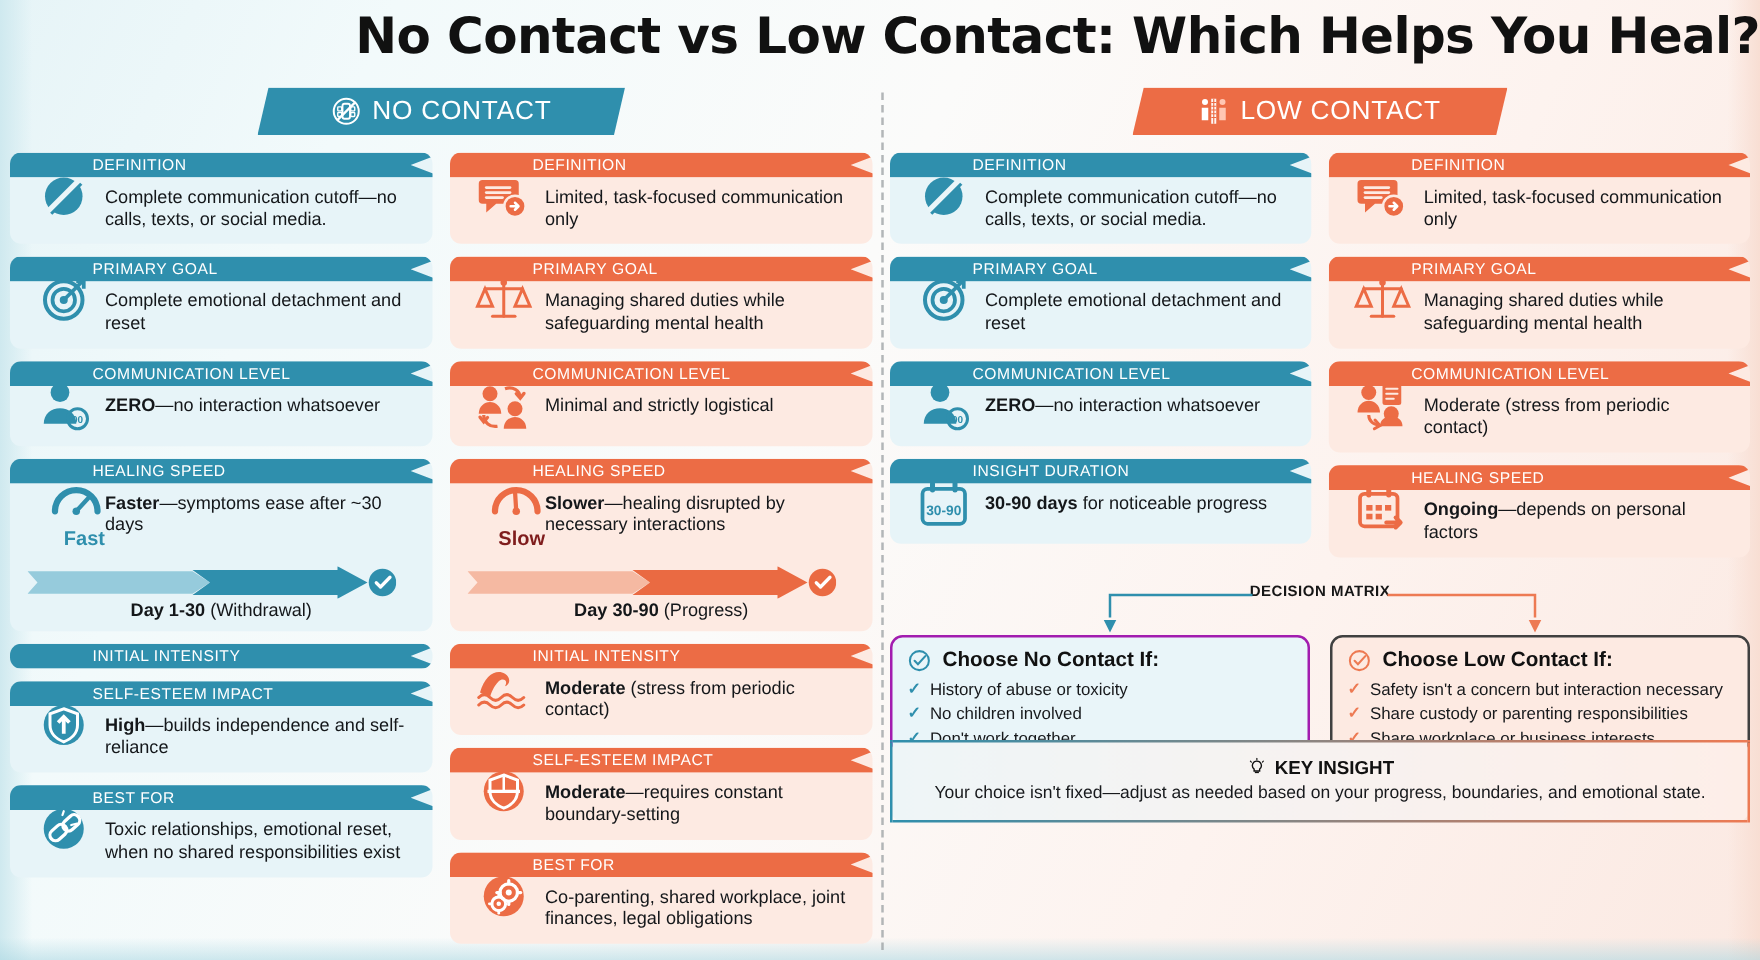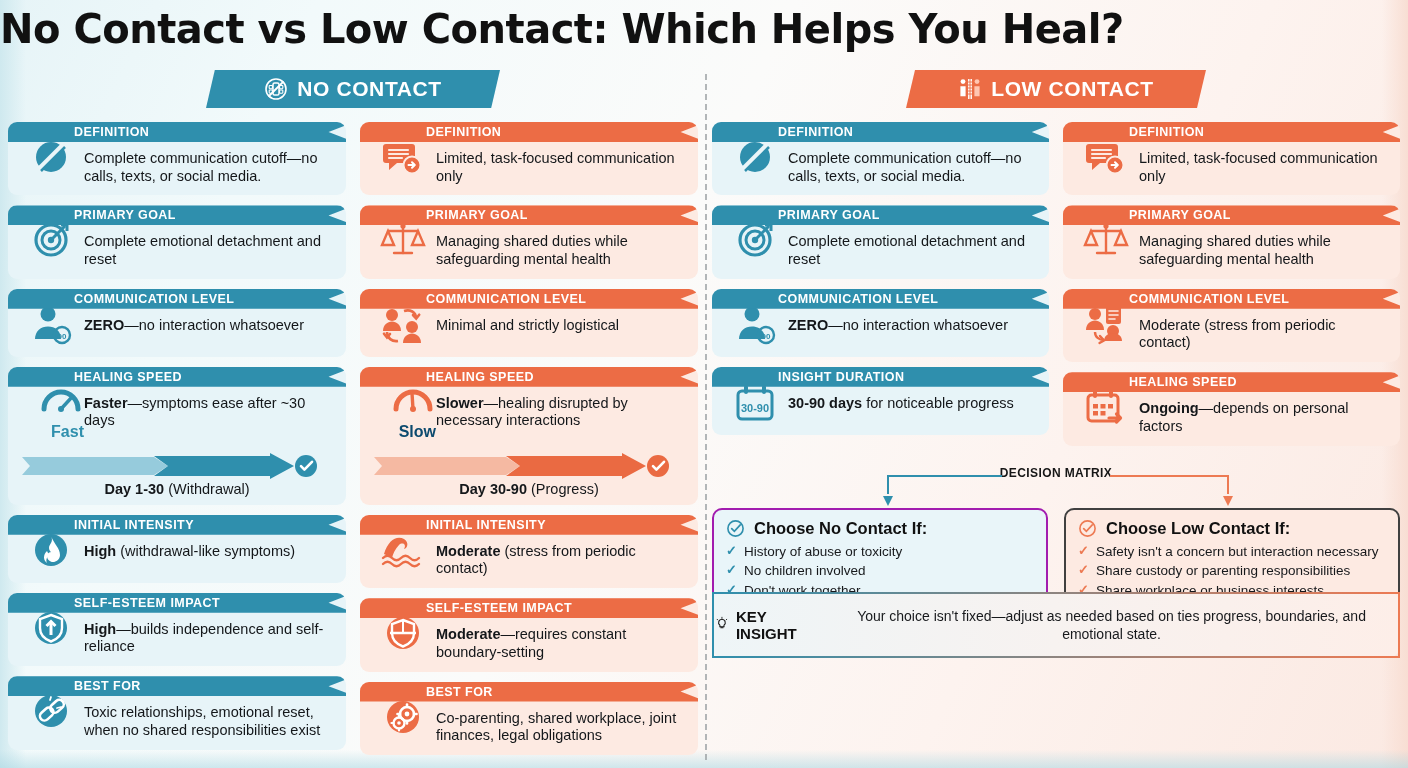--- a/index.html
+++ b/index.html
@@ -12,75 +12,75 @@
   }
   
   .edge-left{position:absolute;left:0;top:0;width:26px;height:768px;
     background:linear-gradient(90deg,#cfe9ef 0%,rgba(207,233,239,0) 100%);}
   .edge-right{position:absolute;right:0;top:0;width:26px;height:768px;
     background:linear-gradient(270deg,#f8ded3 0%,rgba(248,222,211,0) 100%);}
   .edge-bottom{position:absolute;left:0;bottom:0;width:1408px;height:18px;
     background:linear-gradient(0deg,rgba(170,215,226,.55) 0%,rgba(170,215,226,0) 100%);}
 
   .title{
-    position:absolute;top:6px;left:0;width:1408px;text-align:left;
+    position:absolute;top:6px;left:0;width:1408px;text-align:right;
     font-size:40px;font-weight:bold;letter-spacing:-.5px;color:#111;
     font-family:"DejaVu Sans", sans-serif;
   }
 
   .divider{position:absolute;left:705px;top:74px;width:0;height:686px;
     border-left:2px dashed #9aa0a3;opacity:.75;}
 
   .panel{position:absolute;top:70px;}
   .panel-left{left:8px;width:690px;}
   .panel-right{left:712px;width:688px;}
 
   
   .banner{
     height:38px;display:flex;align-items:center;justify-content:center;gap:9px;
-    color:#fff;font-weight:bold;font-size:21px;letter-spacing:.6px;
+    color:#fff;font-weight:normal;font-size:21px;letter-spacing:.6px;
     clip-path:polygon(3.0% 0,100% 0,97.0% 100%,0% 100%);
     margin:0 auto;
     text-align:right;
   }
   .banner-teal{background:#2f8fad;width:294px;}
   .banner-orange{background:#ec6c45;width:300px;}
   .banner svg{display:block;}
 
   .cols{display:flex;gap:14px;margin-top:14px;}
   .col{flex:1;display:flex;flex-direction:column;gap:10px;}
 
   
   .card{position:relative;border-radius:9px;overflow:hidden;}
   .card.teal{background:#e7f4f8;}
   .card.orange{background:#fdeae2;}
   .ribbon{
     height:20px;display:flex;align-items:center;padding-left:66px;
-    color:#fff;font-weight:bold;font-size:12.5px;letter-spacing:.45px;
+    color:#fff;font-weight:normal;font-size:12.5px;letter-spacing:.45px;
     clip-path:polygon(0 0,100% 0,92.5% 50%,100% 100%,0 100%);
     width:83%;
   }
   .ribbon.teal{background:#2f8fad;}
   .ribbon.orange{background:#ec6c45;}
   .card-body{display:flex;align-items:flex-start;padding:6px 10px 10px 0;}
   .icon-wrap{width:66px;min-width:66px;display:flex;align-items:flex-end;
     justify-content:center;padding-top:0px;margin-top:-14px;padding-left:10px;}
   .icon-wrap svg{display:block;}
   .card-text{font-size:14.5px;line-height:1.22;padding-top:2px;color:#14171a;}
   .card-text b{font-weight:bold;}
 
   
   .speed-extra{padding:2px 14px 8px 14px;}
   .arrowbar{position:relative;height:26px;}
   .arrowbar svg{display:block;}
   .daylabel{text-align:center;font-size:14.5px;margin-top:2px;color:#14171a;}
   .daylabel b{font-weight:bold;}
   .gauge-label{font-size:16px;font-weight:bold;text-align:center;margin-top:-2px;}
   .gauge-teal{color:#2f8fad;}
-  .gauge-orange{color:#0c4a6e;}
+  .gauge-orange{color:#7f1d1d;}
 
   
   .dm{position:relative;margin-top:16px;height:206px;}
   .dm-title{position:absolute;left:0;right:0;top:4px;text-align:center;
     font-size:12px;font-weight:bold;letter-spacing:.4px;color:#161616;}
   .dm-boxes{position:absolute;top:46px;left:0;right:0;display:flex;gap:16px;}
   .dm-box{flex:1;border-radius:10px;padding:9px 12px 10px 12px;}
   .dm-box.teal{border:2px solid #a21caf;background:#e9f5f9;}
   .dm-box.orange{border:2px solid #404040;background:#fdeae2;}
   .dm-head{display:flex;align-items:center;gap:9px;font-size:16.5px;font-weight:bold;
@@ -88,21 +88,21 @@
   .dm-list{list-style:none;margin:0;padding:0;}
   .dm-list li{display:flex;align-items:flex-start;gap:7px;font-size:13.5px;
     line-height:1.45;color:#17191c;}
   .tick{font-weight:bold;font-size:13px;line-height:1.45;}
   .tick.teal{color:#2f8fad;}
   .tick.orange{color:#ed7a53;}
 
   .key-insight{position:absolute;left:0;right:0;bottom:10px;height:62px;
     border-radius:12px;border:2px solid;border-image:linear-gradient(90deg,#2f8fad,#ed7a53) 1;
     background:linear-gradient(90deg,#eef5f7,#f7f2f0,#fdeee8);
-    display:flex;flex-direction:row;align-items:center;justify-content:center;}
+    display:flex;flex-direction:column;align-items:center;justify-content:center;}
   .ki-head{display:flex;align-items:center;gap:6px;font-size:15px;font-weight:bold;color:#111;}
   .ki-text{font-size:14px;text-align:center;line-height:1.25;margin-top:2px;color:#17191c;}
 </style>
 </head>
 <body>
 
 <div class="edge-left"></div>
 <div class="edge-right"></div>
 <div class="edge-bottom"></div>
 
@@ -186,30 +186,20 @@
     <path d="M132 3 H248 L248 0 L272 13 L248 26 L248 23 H132 L146 13 Z" fill="#2f8fad"></path>
     <circle cx="284" cy="13" r="11" fill="#2f8fad"></circle>
     <path d="M279 13.2 l3.4 3.4 L290 8.8" fill="none" stroke="#fff" stroke-width="2.6" stroke-linecap="round" stroke-linejoin="round"></path>
   </svg>
             </div>
             <div class="daylabel"><b>Day 1-30</b> (Withdrawal)</div>
           </div>
         </div>
         <div class="card teal">
           <div class="ribbon teal">INITIAL INTENSITY</div>
-          <div class="card-body">
-            <div class="icon-wrap">
-              <svg width="46" height="46" viewBox="0 0 46 46">
-                <circle cx="23" cy="23" r="16" fill="#2f8fad"></circle>
-                <path d="M23 9c3 6-2 8-2 12 0 2.5 2 4 2 4s-4 .5-4 4 3 6 6 6 7-2.5 7-7c0-7-6-11-9-19z" fill="#fff"></path>
-                <path d="M19 24c-2 2-3 4-3 6.5 0 2.5 1.5 4.5 3 5.5-1.5-3 0-6 2-8z" fill="#fff"></path>
-              </svg>
-            </div>
-            <div class="card-text"><b>High</b> (withdrawal-like symptoms)</div>
-          </div>
         </div>
         <div class="card teal">
           <div class="ribbon teal">SELF-ESTEEM IMPACT</div>
           <div class="card-body">
             <div class="icon-wrap">
               <svg width="46" height="46" viewBox="0 0 46 46">
                 <circle cx="23" cy="23" r="16" fill="#2f8fad"></circle>
                 <path d="M23 10 34 14v9c0 7-5.5 11.5-11 13.5C17.5 34.5 12 30 12 23v-9z" fill="none" stroke="#fff" stroke-width="2.4"></path>
                 <line x1="23" y1="30" x2="23" y2="17" stroke="#fff" stroke-width="3"></line>
                 <path d="M18.5 21 23 16.5 27.5 21" fill="none" stroke="#fff" stroke-width="3"></path>
@@ -619,15 +609,15 @@
         <path d="M10 3.4a4.2 4.2 0 0 0-2.6 7.5v1.8h5.2v-1.8A4.2 4.2 0 0 0 10 3.4z" fill="none" stroke="#111" stroke-width="1.3"></path>
         <rect x="8.1" y="13.4" width="3.8" height="1.3" fill="#111"></rect>
         <g stroke="#111" stroke-width="1.1" stroke-linecap="round">
           <line x1="10" y1="0.9" x2="10" y2="2.2"></line>
           <line x1="3.9" y1="3.4" x2="4.8" y2="4.3"></line>
           <line x1="16.1" y1="3.4" x2="15.2" y2="4.3"></line>
         </g>
       </svg>
       <span>KEY INSIGHT</span>
     </div>
-    <div class="ki-text">Your choice isn't fixed—adjust as needed based on ties progress, boundaries, and emotional state.</div>
+    <div class="ki-text">Your choice isn't fixed—adjust as needed based on your progress, boundaries, and emotional state.</div>
   </div>
 </div>
 
 </body></html>

